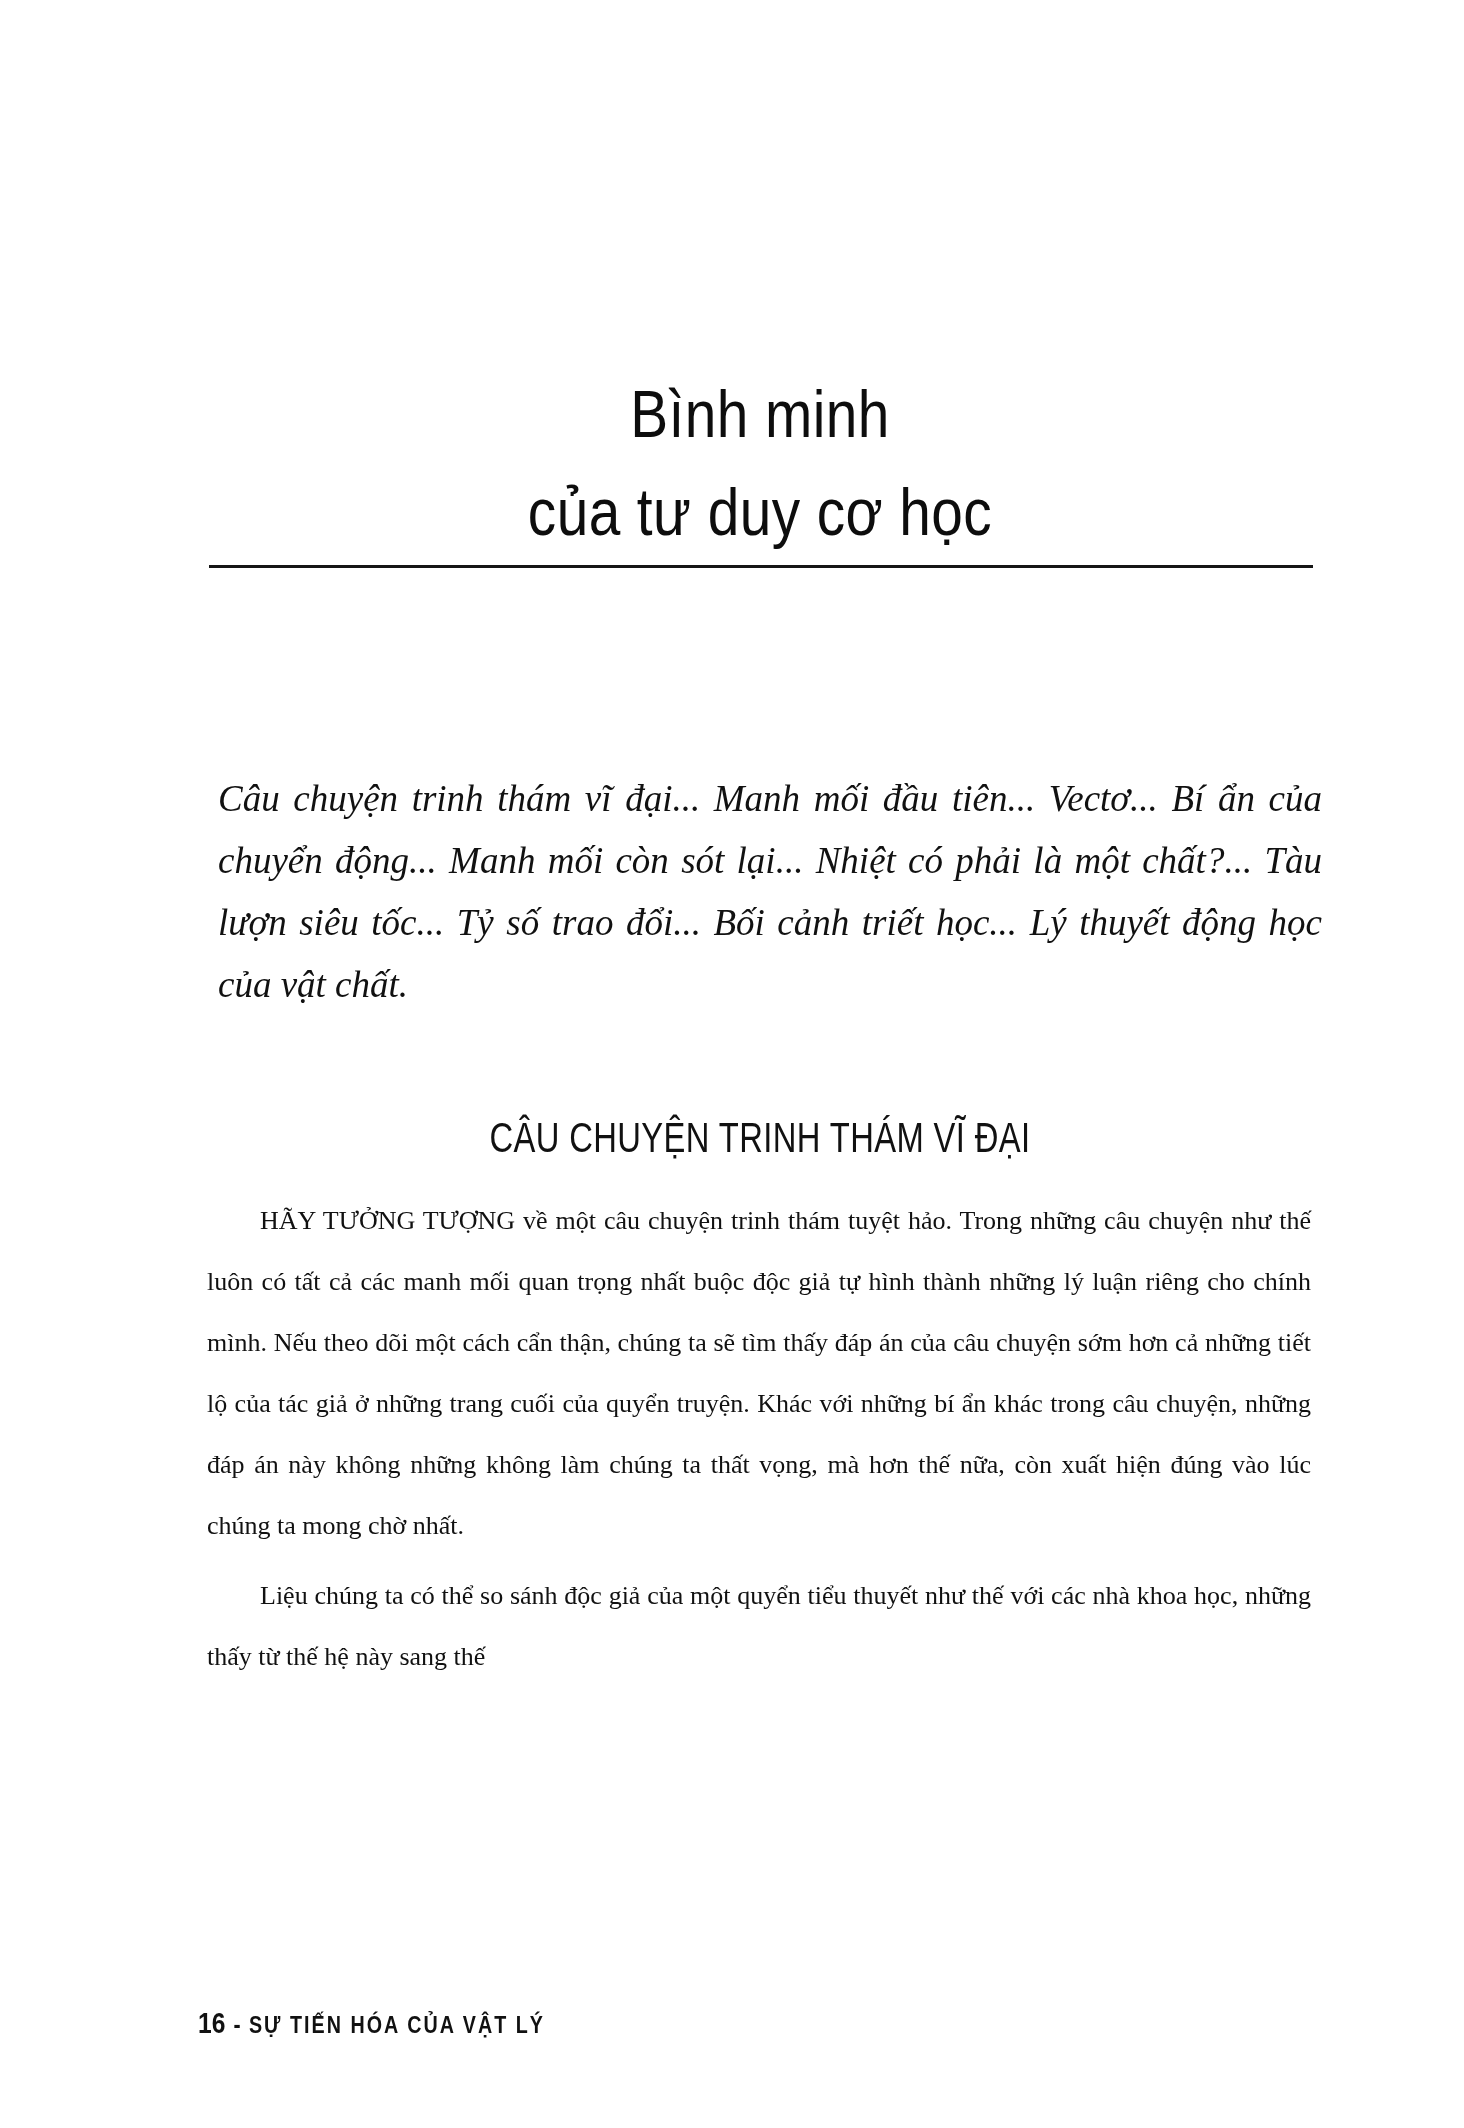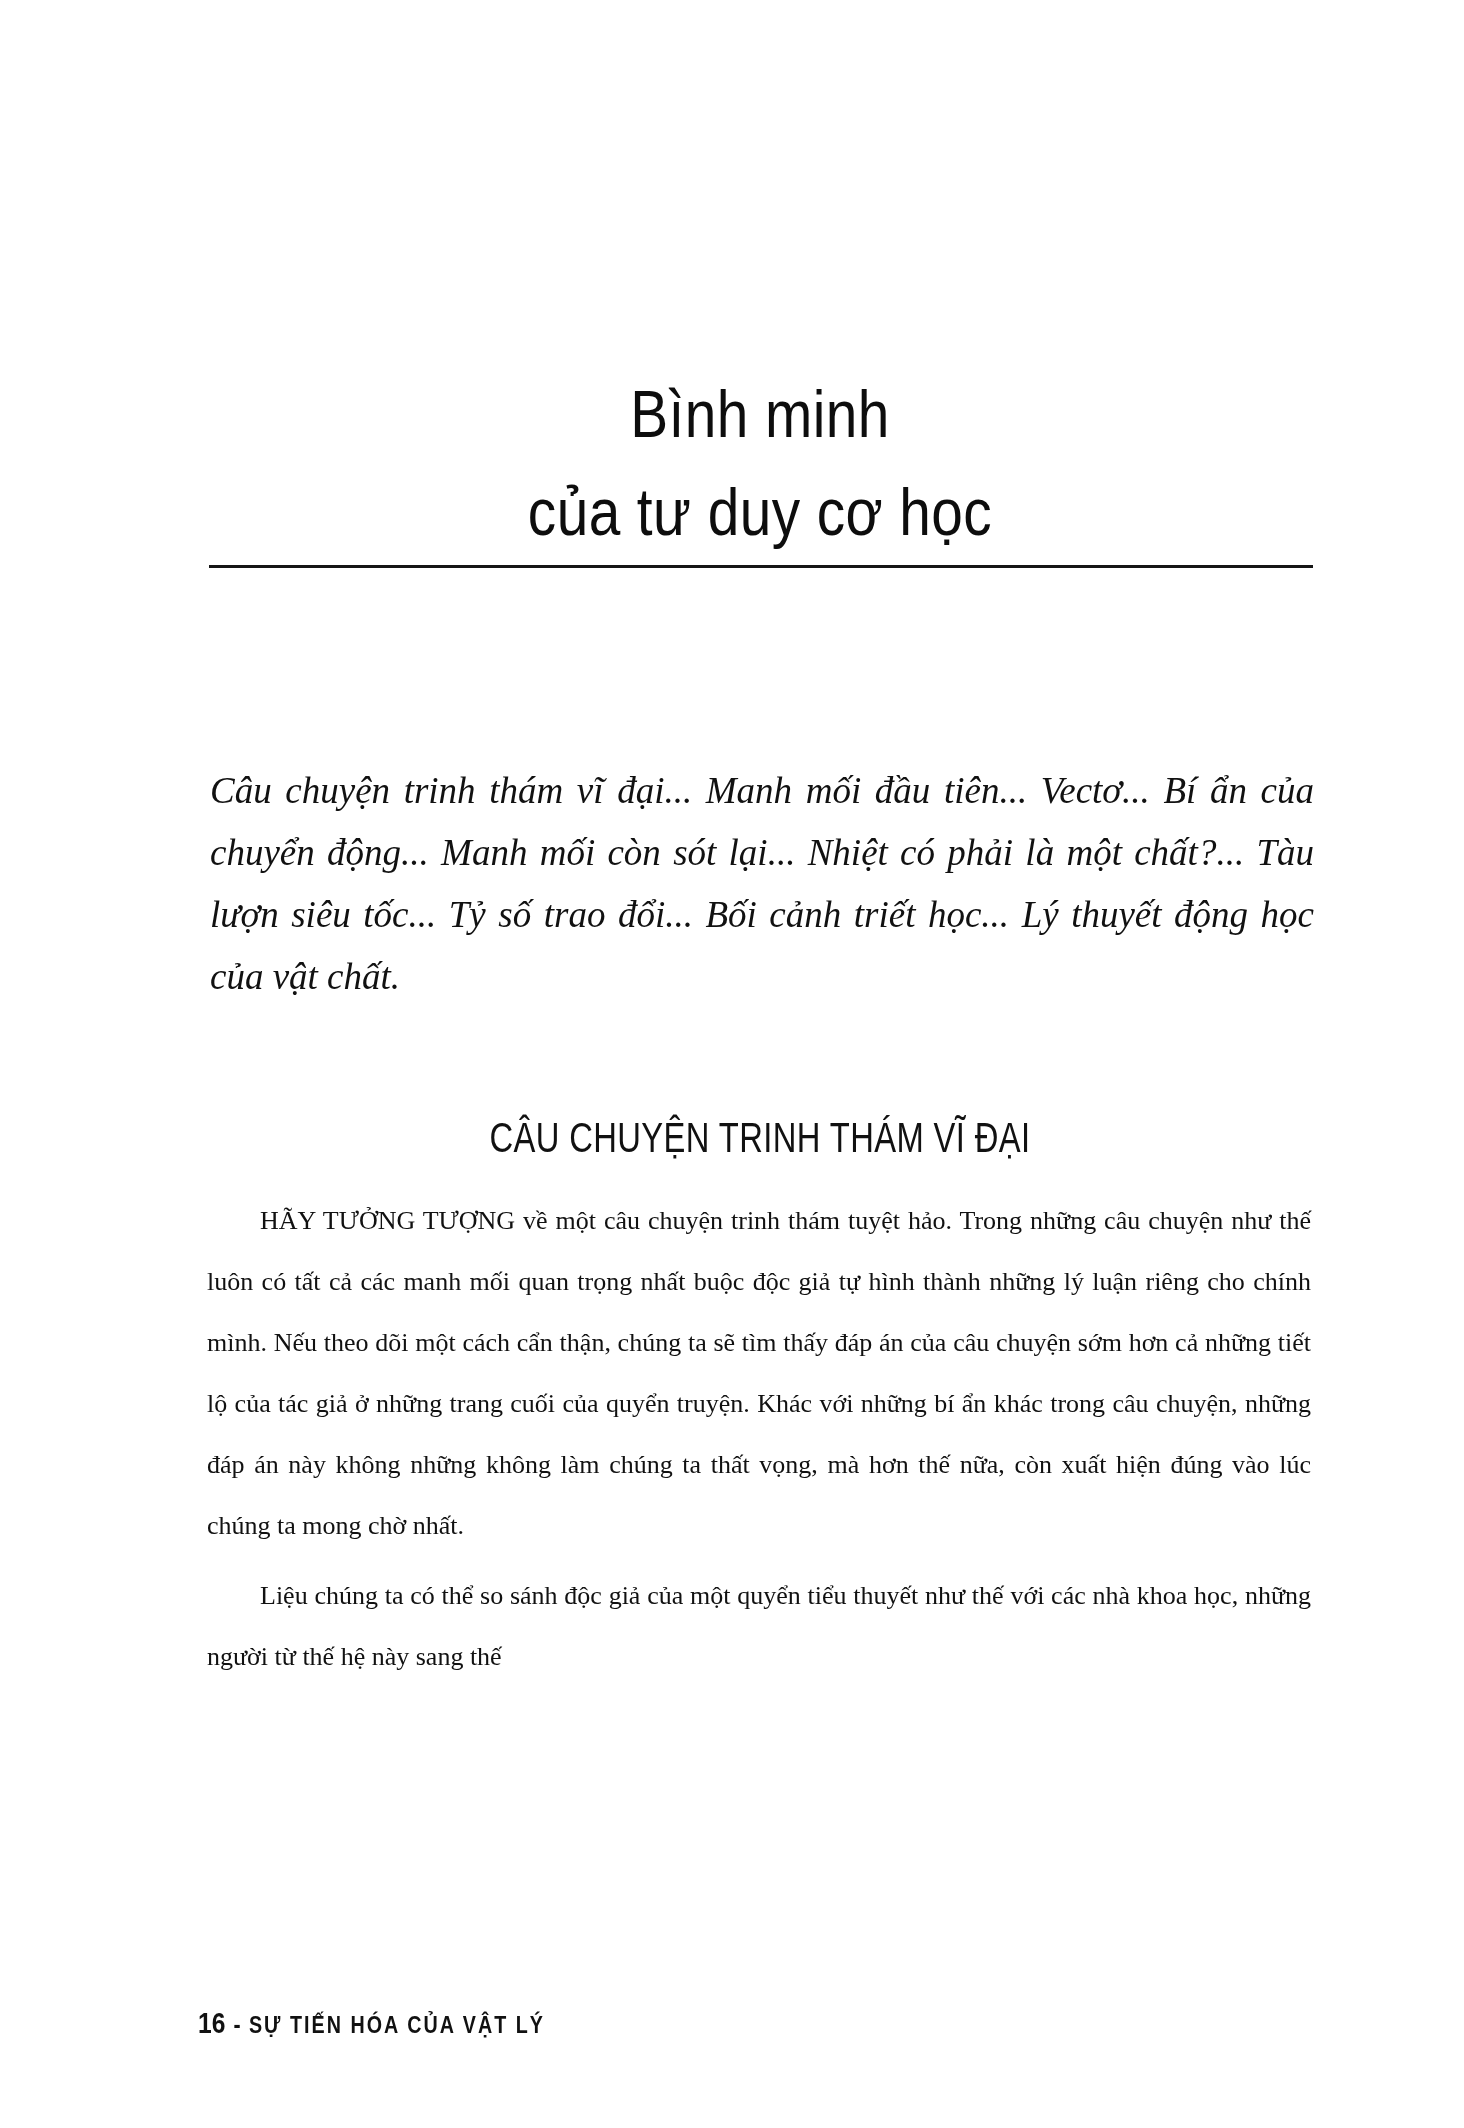--- a/index.html
+++ b/index.html
@@ -49,21 +49,21 @@
     left: 210px;
     top: 760px;
     width: 1104px;
     font-family: "Liberation Serif", "DejaVu Serif", serif;
     font-style: italic;
     font-size: 37px;
     line-height: 62px;
     text-align: justify;
     text-align-last: left;
     color: #111;
-    margin: 0;
+    margin: 8px;
   }
   .section-heading {
     position: absolute;
     left: 207px;
     width: 1106px;
     top: 1108px;
     text-align: center;
     font-family: "Liberation Sans", "DejaVu Sans", sans-serif;
     font-size: 42px;
     line-height: 60px;
@@ -115,20 +115,20 @@
   </h1>
 
   <div class="title-rule"></div>
 
   <p class="summary">Câu chuyện trinh thám vĩ đại... Manh mối đầu tiên... Vectơ... Bí ẩn của chuyển động... Manh mối còn sót lại... Nhiệt có phải là một chất?... Tàu lượn siêu tốc... Tỷ số trao đổi... Bối cảnh triết học... Lý thuyết động học của vật chất.</p>
 
   <h2 class="section-heading">CÂU CHUYỆN TRINH THÁM VĨ ĐẠI</h2>
 
   <div class="body-text">
     <p>HÃY TƯỞNG TƯỢNG về một câu chuyện trinh thám tuyệt hảo. Trong những câu chuyện như thế luôn có tất cả các manh mối quan trọng nhất buộc độc giả tự hình thành những lý luận riêng cho chính mình. Nếu theo dõi một cách cẩn thận, chúng ta sẽ tìm thấy đáp án của câu chuyện sớm hơn cả những tiết lộ của tác giả ở những trang cuối của quyển truyện. Khác với những bí ẩn khác trong câu chuyện, những đáp án này không những không làm chúng ta thất vọng, mà hơn thế nữa, còn xuất hiện đúng vào lúc chúng ta mong chờ nhất.</p>
-    <p>Liệu chúng ta có thể so sánh độc giả của một quyển tiểu thuyết như thế với các nhà khoa học, những người từ thế hệ này sang thế</p>
+    <p>Liệu chúng ta có thể so sánh độc giả của một quyển tiểu thuyết như thế với các nhà khoa học, những thấy từ thế hệ này sang thế</p>
   </div>
 
   <div class="footer">
     <span class="page-num">16</span><span class="sep">-</span><span class="book-title">SỰ TIẾN HÓA CỦA VẬT LÝ</span>
   </div>
 
 </div>
 
 </body></html>

